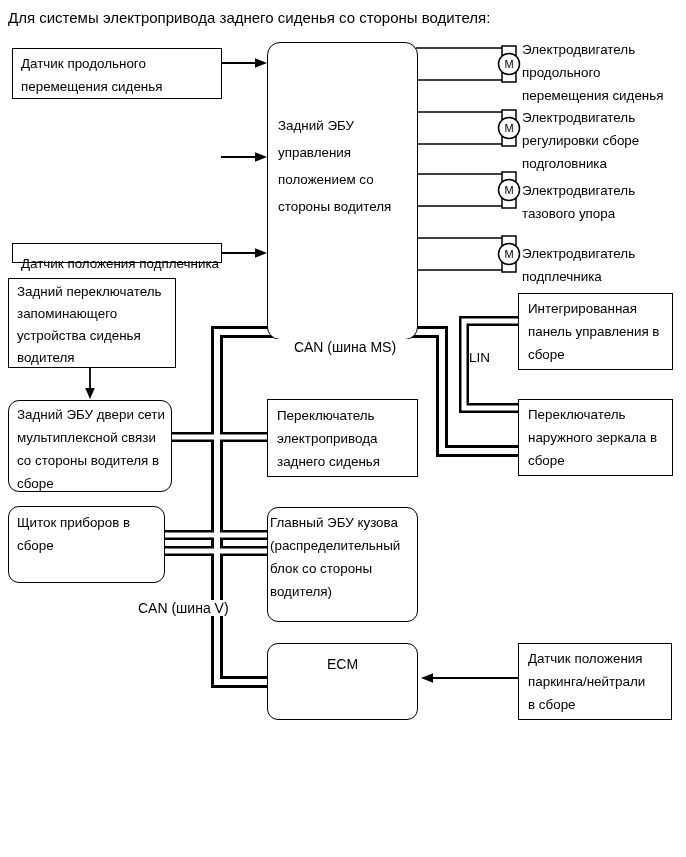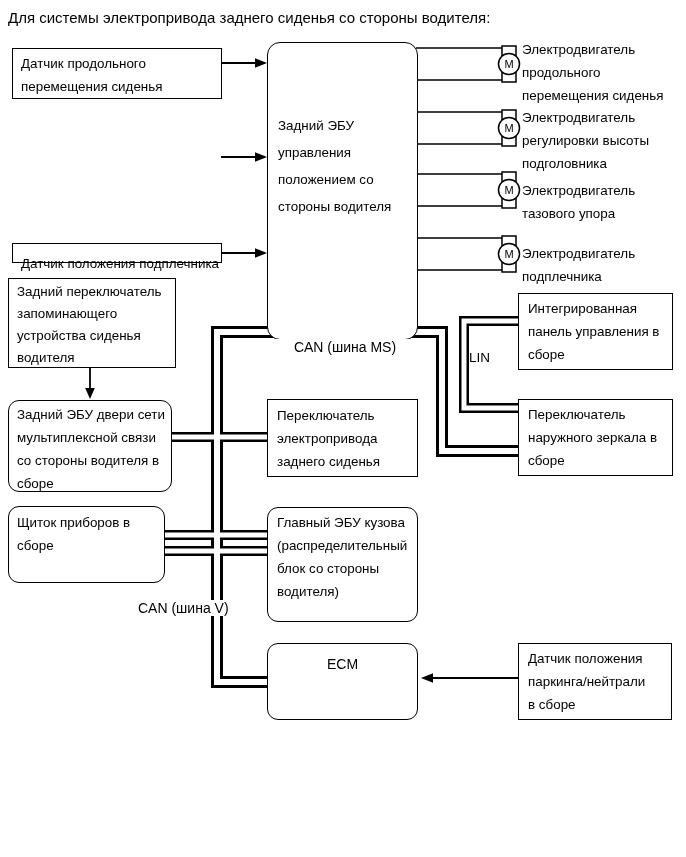--- a/index.html
+++ b/index.html
@@ -121,21 +121,21 @@
     <div class="ln">Задний ЭБУ</div>
     <div class="ln">управления</div>
     <div class="ln">положением со</div>
     <div class="ln">стороны водителя</div>
   </div>
   <div class="box" style="left:267px;top:399px;width:151px;height:78px;padding-top:4px;padding-left:9px;">
     <div class="ln">Переключатель</div>
     <div class="ln">электропривода</div>
     <div class="ln">заднего сиденья</div>
   </div>
-  <div class="box rounded" style="left:267px;top:507px;width:151px;height:115px;padding-top:3px;padding-left:9px;">
+  <div class="box rounded" style="left:267px;top:507px;width:151px;height:115px;padding-top:3px;padding-left:2px;">
     <div class="ln">Главный ЭБУ кузова</div>
     <div class="ln">(распределительный</div>
     <div class="ln">блок со стороны</div>
     <div class="ln">водителя)</div>
   </div>
   <div class="box rounded center" style="left:267px;top:643px;width:151px;height:77px;padding-top:9px;">
     <div class="ln">ECM</div>
   </div>
 
   <div class="box" style="left:518px;top:293px;width:155px;height:77px;padding-top:3px;padding-left:9px;">
@@ -154,21 +154,21 @@
     <div class="ln">в сборе</div>
   </div>
 
   <div class="mlabel" style="top:38px;">
     <div class="ln">Электродвигатель</div>
     <div class="ln">продольного</div>
     <div class="ln">перемещения сиденья</div>
   </div>
   <div class="mlabel" style="top:106px;">
     <div class="ln">Электродвигатель</div>
-    <div class="ln">регулировки высоты</div>
+    <div class="ln">регулировки сборе</div>
     <div class="ln">подголовника</div>
   </div>
   <div class="mlabel" style="top:179px;">
     <div class="ln">Электродвигатель</div>
     <div class="ln">тазового упора</div>
   </div>
   <div class="mlabel" style="top:242px;">
     <div class="ln">Электродвигатель</div>
     <div class="ln">подплечника</div>
   </div>

